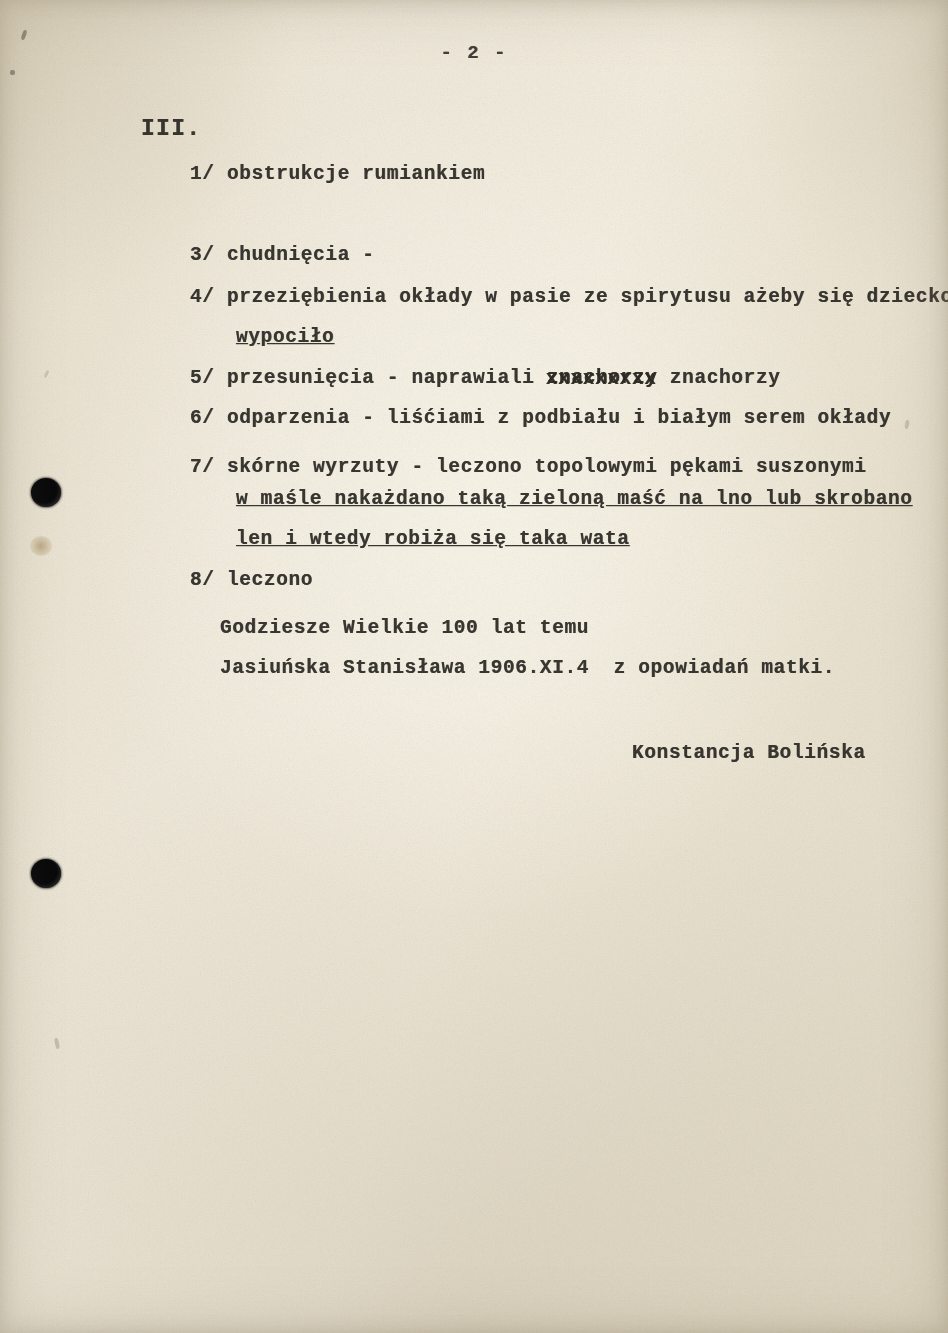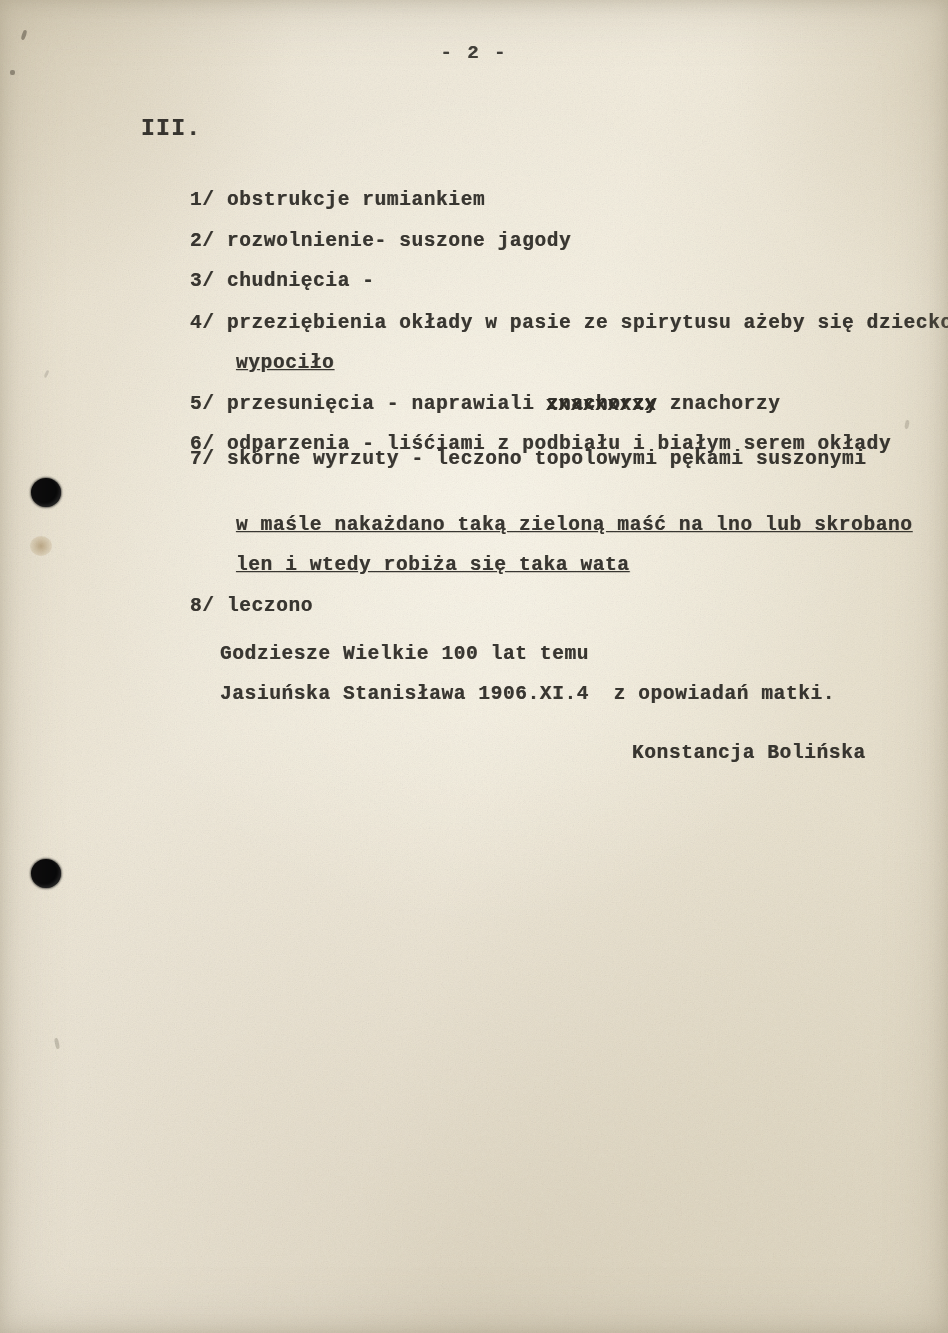--- a/index.html
+++ b/index.html
@@ -66,21 +66,20 @@
   .sect {
     left: 141px;
     top: 116px;
     font-size: 23px;
     letter-spacing: 1.3px;
   }
 
   .ln {
     font-size: 19.5px;
     line-height: 20px;
-    margin-top: 26px;
   }
 
   .item    { left: 190px; }
   .cont    { left: 236px; text-decoration: underline; }
   .closing { left: 220px; text-align: right; }
 
   .sig {
     left: 632px;
     font-size: 19.5px;
   }
@@ -166,33 +165,32 @@
     </defs>
     <rect width="948" height="1333" filter="url(#fgrain2)"></rect>
   </svg>
 
   <div class="txt page-no">- 2 -</div>
 
   <div class="txt sect">III.</div>
 
   <div class="txt ln item" style="top:164px"><span>1/</span><span> </span><span>obstrukcje rumiankiem</span></div>
 
-  <div class="txt ln item" style="top:205px"><span>2/</span><span> </span><span>rozwolnienie- suszone jagody</span></div>
 
   <div class="txt ln item" style="top:245px"><span>3/</span><span> </span><span>chudnięcia -</span></div>
 
   <div class="txt ln item" style="top:287px"><span>4/</span><span> </span><span>przeziębienia okłady w pasie ze spirytusu ażeby się dziecko</span></div>
 
   <div class="txt ln cont" style="top:327px">wypociło</div>
 
   <div class="txt ln item" style="top:368px"><span>5/</span><span> </span><span>przesunięcia - naprawiali </span><span class="struck">znachorzy</span><span> znachorzy</span></div>
 
   <div class="txt ln item" style="top:408px"><span>6/</span><span> </span><span>odparzenia - liśćiami z podbiału i białym serem okłady</span></div>
 
-  <div class="txt ln item" style="top:423px"><span>7/</span><span> </span><span>skórne wyrzuty - leczono topolowymi pękami suszonymi</span></div>
+  <div class="txt ln item" style="top:457px"><span>7/</span><span> </span><span>skórne wyrzuty - leczono topolowymi pękami suszonymi</span></div>
 
   <div class="txt ln cont" style="top:489px">w maśle nakażdano taką zieloną maść na lno lub skrobano</div>
 
   <div class="txt ln cont" style="top:529px">len i wtedy robiża się taka wata</div>
 
   <div class="txt ln item" style="top:570px"><span>8/</span><span> </span><span>leczono</span></div>
 
   <div class="txt ln closing" style="top:618px">Godziesze Wielkie 100 lat temu</div>
 
   <div class="txt ln closing" style="top:658px">Jasiuńska Stanisława 1906.XI.4  z opowiadań matki.</div>

